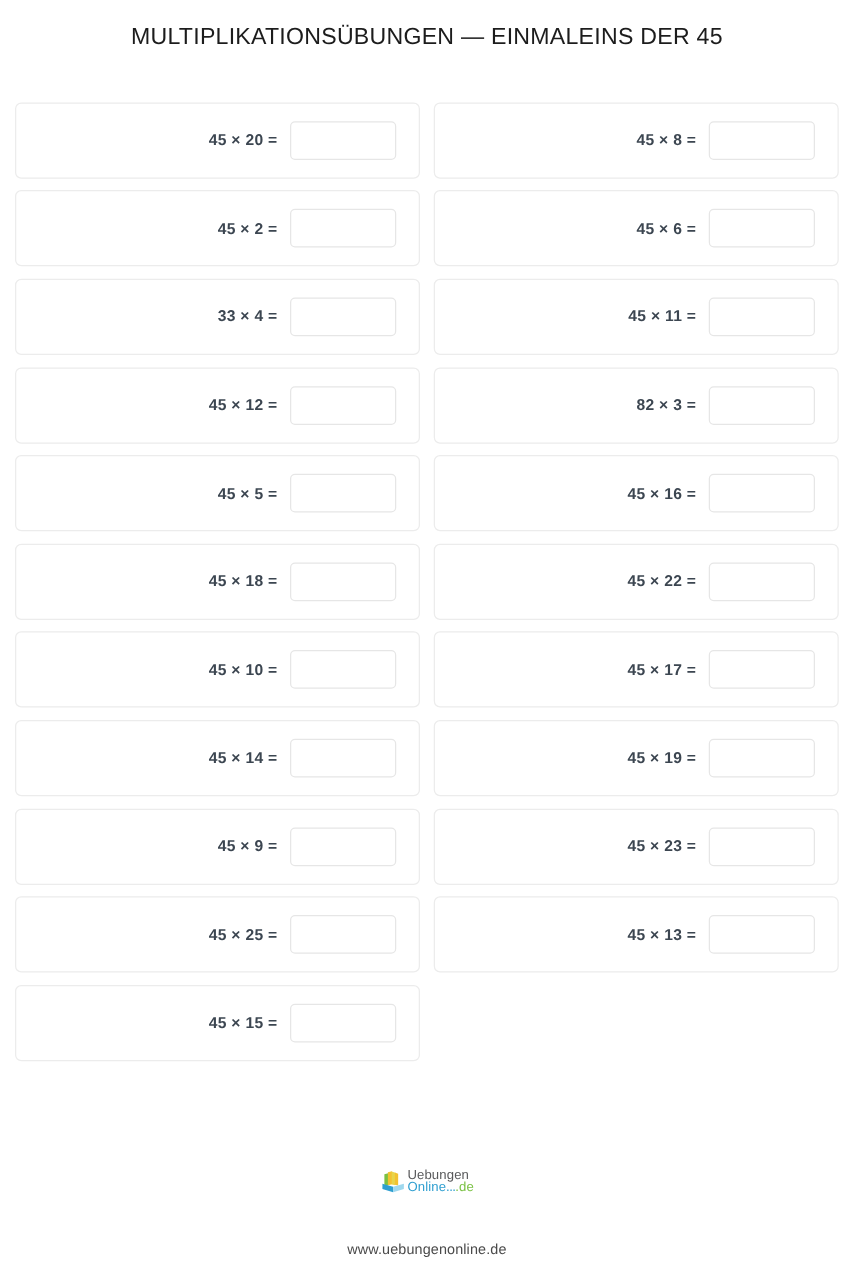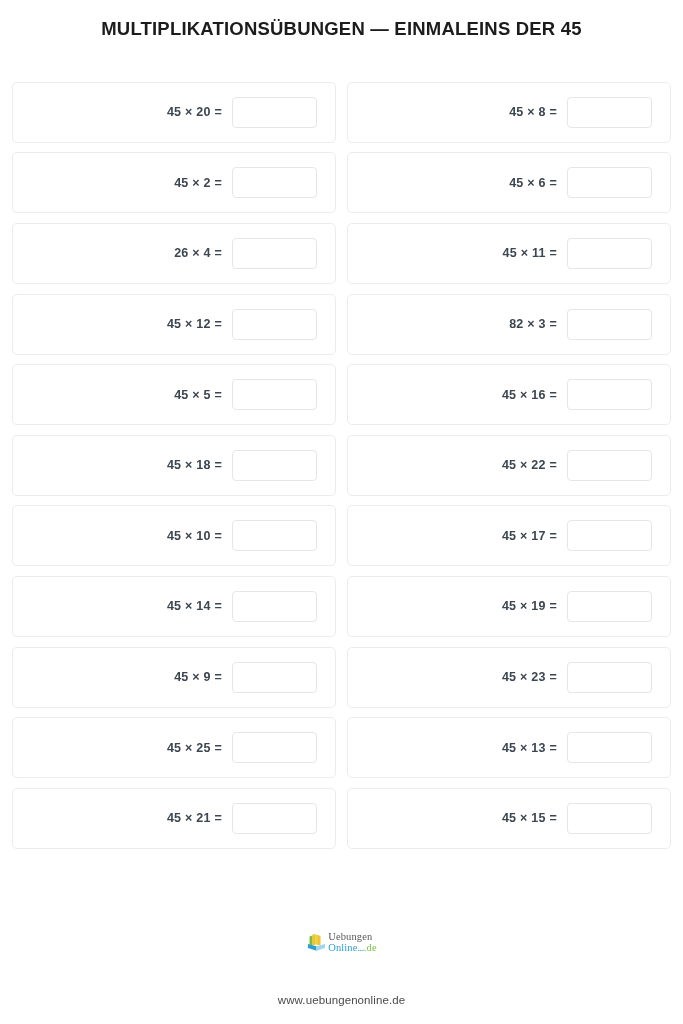--- a/index.html
+++ b/index.html
@@ -25,21 +25,21 @@
     background: #ffffff;
   }
 
   
   .worksheet-title {
     margin: 0;
     padding: 17px 62px 0 62px;
     text-align: center;
     font-size: 18.5px;
     line-height: 1.34;
-    font-weight: bold;
+    font-weight: normal;
     letter-spacing: 0.2px;
     color: #1c1c1c;
     text-transform: uppercase;
   }
 
   
   .problems-grid {
     margin-top: 40px;
     padding: 0 12px;
     display: grid;
@@ -89,23 +89,23 @@
   .footer {
     margin-top: auto;
     padding-bottom: 18px;
     display: flex;
     flex-direction: column;
     align-items: center;
   }
 
   .brand-logo {
     display: flex;
+    align-items: center;
     gap: 1px;
     height: 26px;
-    font-family: Liberation Serif, serif;
   }
 
   .brand-mark {
     width: 21px;
     height: 21px;
     display: block;
   }
 
   .brand-wordmark {
     display: flex;
@@ -162,21 +162,21 @@
       </div>
       <div class="problem-card">
         <span class="problem-expression">45 × 2 =</span>
         <input type="text" class="answer-input" placeholder="" style="">
       </div>
       <div class="problem-card">
         <span class="problem-expression">45 × 6 =</span>
         <input type="text" class="answer-input" placeholder="" style="">
       </div>
       <div class="problem-card">
-        <span class="problem-expression">26 × 4 =</span>
+        <span class="problem-expression">33 × 4 =</span>
         <input type="text" class="answer-input" placeholder="" style="">
       </div>
       <div class="problem-card">
         <span class="problem-expression">45 × 11 =</span>
         <input type="text" class="answer-input" placeholder="" style="">
       </div>
       <div class="problem-card">
         <span class="problem-expression">45 × 12 =</span>
         <input type="text" class="answer-input" placeholder="" style="">
       </div>
@@ -223,24 +223,20 @@
       <div class="problem-card">
         <span class="problem-expression">45 × 23 =</span>
         <input type="text" class="answer-input" placeholder="" style="">
       </div>
       <div class="problem-card">
         <span class="problem-expression">45 × 25 =</span>
         <input type="text" class="answer-input" placeholder="" style="">
       </div>
       <div class="problem-card">
         <span class="problem-expression">45 × 13 =</span>
-        <input type="text" class="answer-input" placeholder="" style="">
-      </div>
-      <div class="problem-card">
-        <span class="problem-expression">45 × 21 =</span>
         <input type="text" class="answer-input" placeholder="" style="">
       </div>
       <div class="problem-card">
         <span class="problem-expression">45 × 15 =</span>
         <input type="text" class="answer-input" placeholder="" style="">
       </div>
     </div>
 
   <div class="footer">
 

